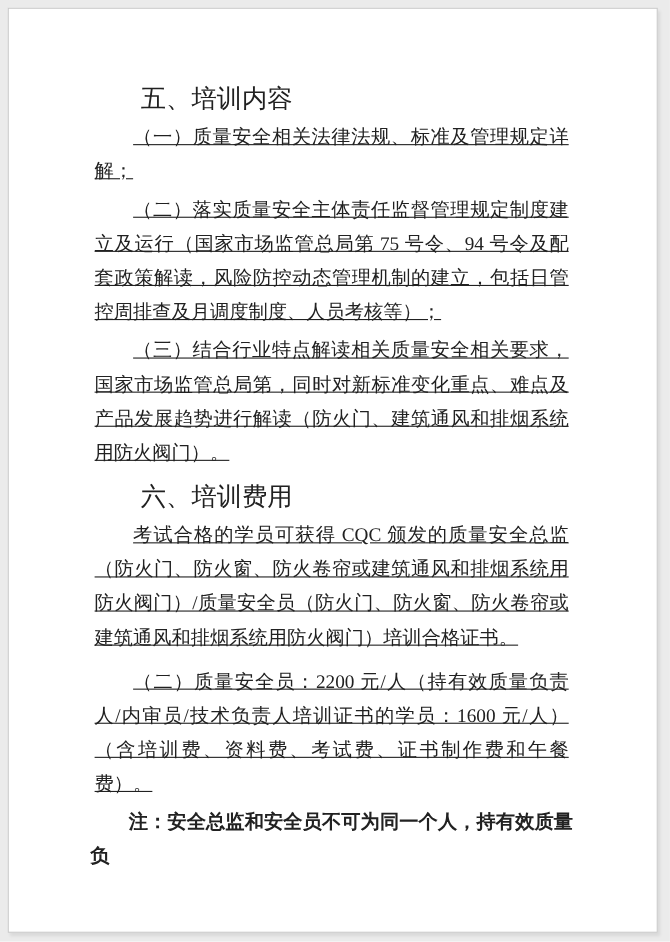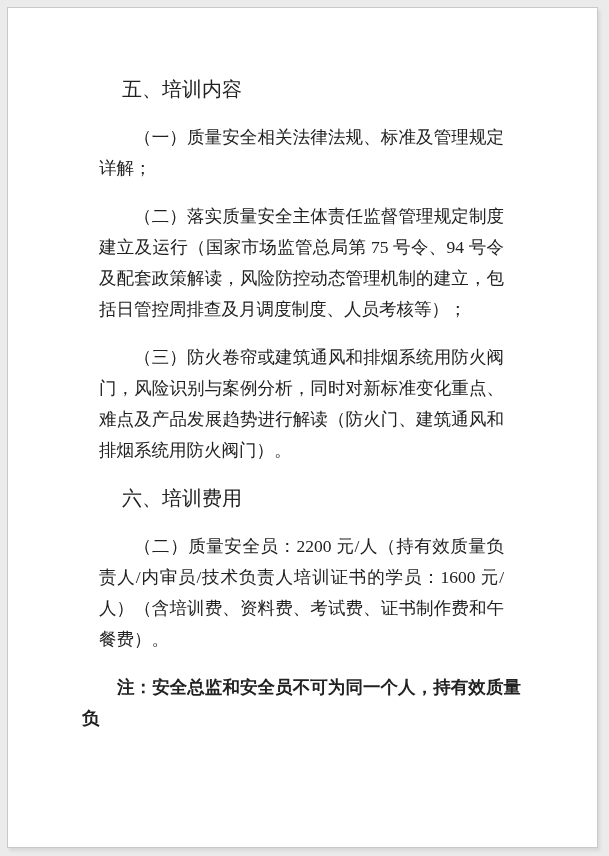--- a/index.html
+++ b/index.html
@@ -35,47 +35,49 @@
     line-height: 31px;
     text-align: justify;
     text-justify: inter-ideograph;
   }
   .section { margin: 0; }
   .section.gap { margin-top: 9px; }
   .section-heading {
     margin: 0;
     text-indent: 2em;
     font-weight: normal;
-    font-size: 20px;
+    font-size: 23px;
   }
   .para {
-    margin: 17px;
+    margin: 4px;
     text-indent: 2em;
+    text-decoration: underline;
   }
   .note {
     margin: 1px 0 0 0;
     text-indent: 2em;
     font-weight: bold;
   }
 </style>
 </head>
 <body>
 
 <div class="paper">
   <div class="content">
 
     <div class="section">
       <h3 class="section-heading">五、培训内容</h3>
       <p class="para">（一）质量安全相关法律法规、标准及管理规定详解；</p>
       <p class="para">（二）落实质量安全主体责任监督管理规定制度建立及运行（国家市场监管总局第 75 号令、94 号令及配套政策解读，风险防控动态管理机制的建立，包括日管控周排查及月调度制度、人员考核等）；</p>
-      <p class="para">（三）防火卷帘或建筑通风和排烟系统用防火阀门，风险识别与案例分析，同时对新标准变化重点、难点及产品发展趋势进行解读（防火门、建筑通风和排烟系统用防火阀门）。</p>
+      <p class="para">（三）结合行业特点解读相关质量安全相关要求，国家市场监管总局第，同时对新标准变化重点、难点及产品发展趋势进行解读（防火门、建筑通风和排烟系统用防火阀门）。</p>
     </div>
 
     <div class="section gap">
       <h3 class="section-heading">六、培训费用</h3>
+      <p class="para">考试合格的学员可获得 CQC 颁发的质量安全总监（防火门、防火窗、防火卷帘或建筑通风和排烟系统用防火阀门）/质量安全员（防火门、防火窗、防火卷帘或建筑通风和排烟系统用防火阀门）培训合格证书。</p>
     </div>
 
     <div class="section gap">
       <p class="para">（二）质量安全员：2200 元/人（持有效质量负责人/内审员/技术负责人培训证书的学员：1600 元/人）（含培训费、资料费、考试费、证书制作费和午餐费）。</p>
     </div>
 
     <p class="note">注：安全总监和安全员不可为同一个人，持有效质量负</p>
 
   </div>
 </div>

